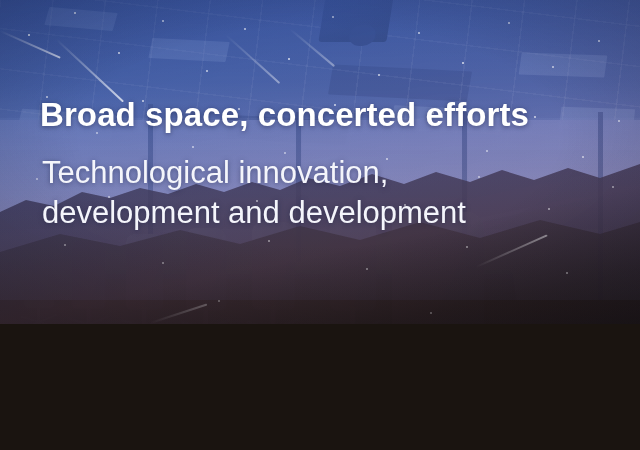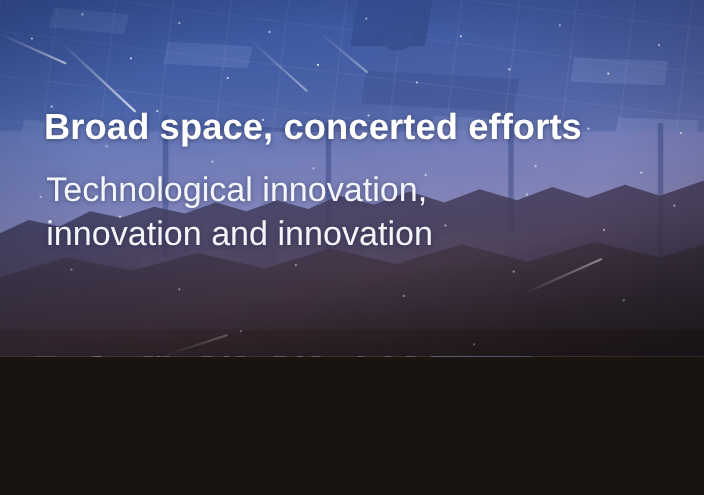--- a/index.html
+++ b/index.html
@@ -368,17 +368,17 @@
     <div class="streak" style="left:476px;top:266px;width:78px;transform:rotate(-24deg);opacity:.55;"></div>
     <div class="streak" style="left:150px;top:322px;width:60px;transform:rotate(-18deg);opacity:.35;"></div>
   </div>
 
   <div class="vignette"></div>
 
   <div class="copy">
     <h1 class="headline">Broad space, concerted efforts</h1>
     <p class="sub">
       <span class="l1">Technological innovation,</span>
-      <span class="l2">innovation and innovation</span>
+      <span class="l2">development and development</span>
     </p>
   </div>
 
 </div>
 
 </body></html>

